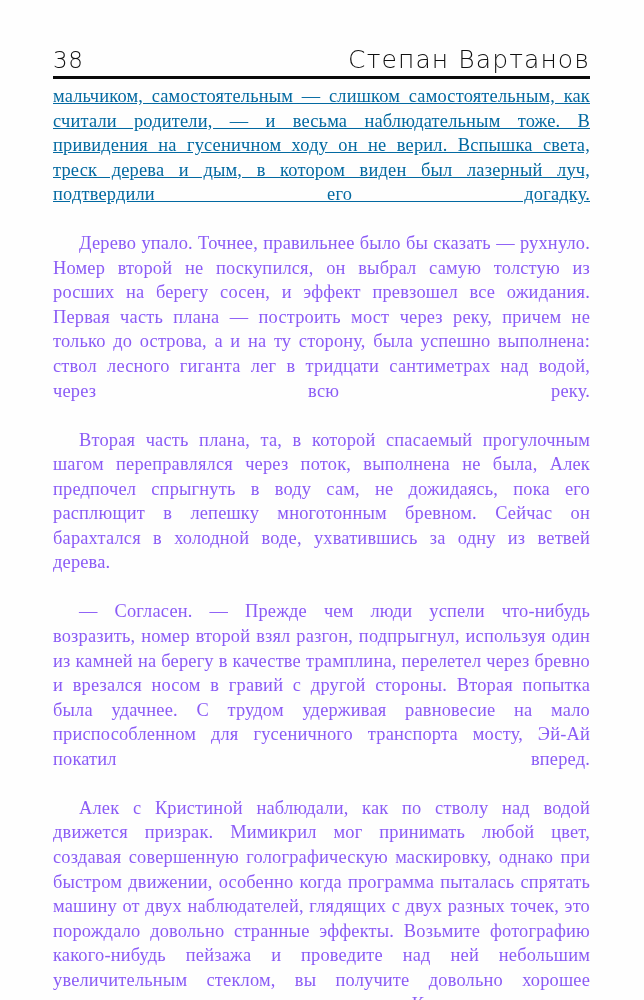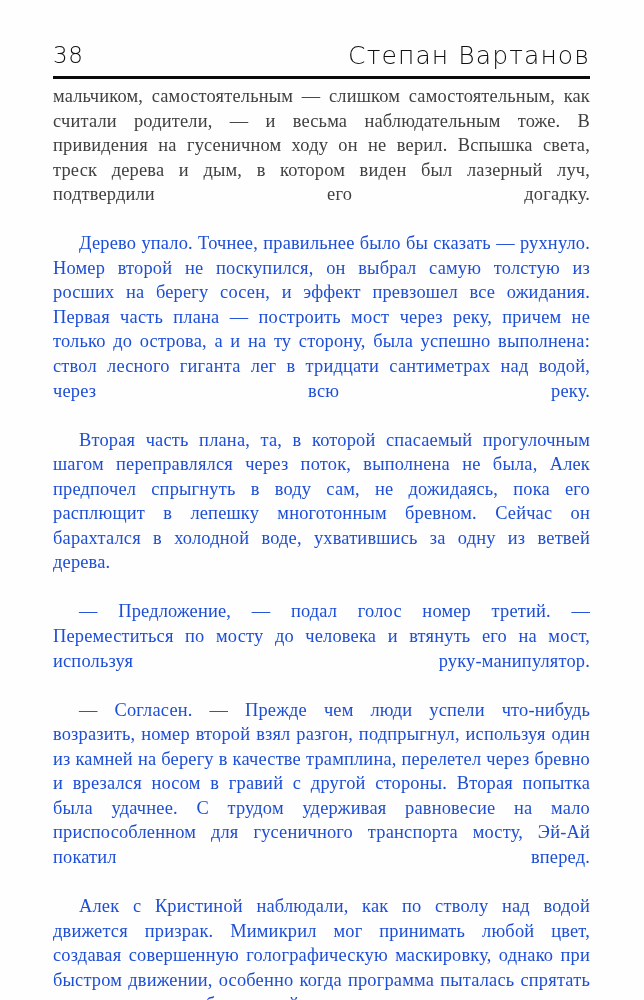--- a/index.html
+++ b/index.html
@@ -25,21 +25,21 @@
   }
 
   
   .running-head {
     position: absolute;
     left: 53px;
     top: 38px;
     width: 537px;
     height: 34px;
     display: flex;
-    align-items: center;
+    align-items: flex-end;
     justify-content: space-between;
   }
 
   .folio,
   .author-name {
     font-family: "DejaVu Sans", "Liberation Sans", sans-serif;
     font-weight: 300;
     color: #101010;
     letter-spacing: 0.6px;
     line-height: 1;
@@ -76,30 +76,31 @@
   .para {
     margin: 0;
     font-size: 18.4px;
     line-height: 24.55px;
     text-align: justify;
     text-justify: inter-word;
     text-indent: 26px;
     letter-spacing: 0.01em;
     word-spacing: 0.01em;
     hyphens: manual;
-    color: #1d4ed8;
+    color: #8b5cf6;
   }
 
   .para.no-indent {
     text-indent: 0;
   }
 
   
   .para.faint {
-    color: #404040;
+    color: #0369a1;
+    text-decoration: underline;
   }
 
   
   .para::after {
     content: "";
     display: inline-block;
     width: 100%;
   }
 </style>
 </head>
@@ -111,19 +112,18 @@
     <span class="folio">38</span>
     <span class="author-name">Степан Вартанов</span>
   </div>
 
   <div class="head-rule"></div>
 
   <div class="text-block">
     <p class="para no-indent faint">мальчиком, самостоятельным — слишком самостоятельным, как считали родители, — и весьма наблюдательным тоже. В привидения на гусеничном ходу он не верил. Вспышка света, треск дерева и дым, в котором виден был лазерный луч, подтвердили его догадку.</p>
     <p class="para">Дерево упало. Точнее, правильнее было бы сказать — рухнуло. Номер второй не поскупился, он выбрал самую толстую из росших на берегу сосен, и эффект превзошел все ожидания. Первая часть плана — построить мост через реку, причем не только до острова, а и на ту сторону, была успешно выполнена: ствол лесного гиганта лег в тридцати сантиметрах над водой, через всю реку.</p>
     <p class="para">Вторая часть плана, та, в которой спасаемый прогулочным шагом переправлялся через поток, выполнена не была, Алек предпочел спрыгнуть в воду сам, не дожидаясь, пока его расплющит в лепешку многотонным бревном. Сейчас он барахтался в холодной воде, ухватившись за одну из ветвей дерева.</p>
-    <p class="para">— Предложение, — подал голос номер третий. — Переместиться по мосту до человека и втянуть его на мост, используя руку-манипулятор.</p>
     <p class="para">— Согласен. — Прежде чем люди успели что-нибудь возразить, номер второй взял разгон, подпрыгнул, используя один из камней на берегу в качестве трамплина, перелетел через бревно и врезался носом в гравий с другой стороны. Вторая попытка была удачнее. С трудом удерживая равновесие на мало приспособленном для гусеничного транспорта мосту, Эй-Ай покатил вперед.</p>
     <p class="para">Алек с Кристиной наблюдали, как по стволу над водой движется призрак. Мимикрил мог принимать любой цвет, создавая совершенную голографическую маскировку, однако при быстром движении, особенно когда программа пыталась спрятать машину от двух наблюдателей, глядящих с двух разных точек, это порождало довольно странные эффекты. Возьмите фотографию какого-нибудь пейзажа и проведите над ней небольшим увеличительным стеклом, вы получите довольно хорошее впечатление о том, что видели дети. Кристина завизжала.</p>
 
   </div>
 
 </div>
 
 </body></html>

